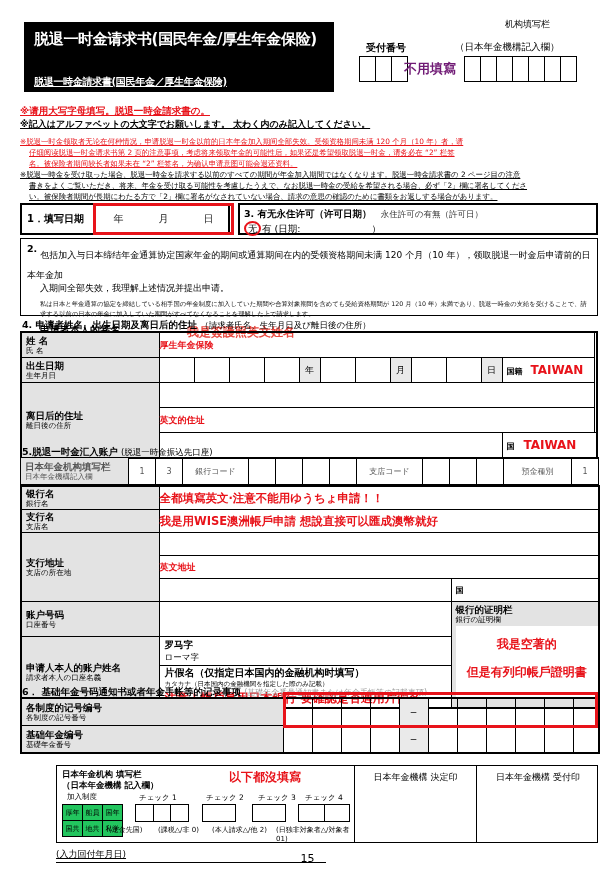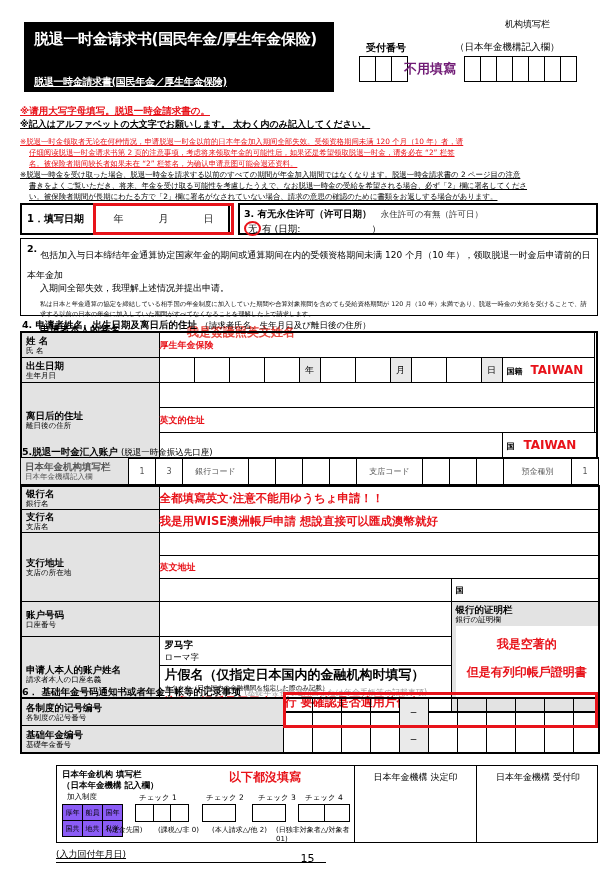--- a/index.html
+++ b/index.html
@@ -123,21 +123,21 @@
   .off-left{position:absolute;left:0;top:0;width:298px;height:100%;border-right:1.5px solid #000;box-sizing:border-box;}
   .off-mid{position:absolute;left:298px;top:0;width:122px;height:100%;border-right:1.5px solid #000;box-sizing:border-box;}
   .off-right{position:absolute;left:420px;top:0;width:122px;height:100%;box-sizing:border-box;}
   .off-title{font-size:8.5px;font-weight:bold;padding:3px 0 0 5px;line-height:1.35;}
   .off-stamp{font-size:9px;text-align:center;padding-top:5px;}
   .nofill2{position:absolute;left:172px;top:3px;color:#e8131a;font-size:12px;font-weight:bold;}
   .kanyu{position:absolute;left:10px;top:26px;font-size:7.5px;}
   .chk-lbl{position:absolute;font-size:7.5px;}
   .chk-sub{position:absolute;top:59px;font-size:7px;}
   .minitbl{border-collapse:collapse;position:absolute;}
-  .minitbl td{border:1px solid #000;width:17px;height:13px;font-size:7px;text-align:center;background:#8b5cf6;}
+  .minitbl td{border:1px solid #000;width:17px;height:13px;font-size:7px;text-align:center;background:#22c55e;}
   .chkbox{position:absolute;border:1.3px solid #000;height:18px;box-sizing:border-box;display:flex;}
   .chkbox i{flex:1;border-right:1.3px solid #000;}
   .chkbox i:last-child{border-right:none;}
 
   .nyuryoku{position:absolute;left:56px;top:848px;font-size:9px;text-decoration:underline;}
   .nyuryoku-line{position:absolute;left:56px;top:862px;width:270px;border-bottom:1px solid #000;}
   .pageno{position:absolute;left:0;top:852px;width:615px;text-align:center;font-size:11px;}
 </style>
 </head>
 <body>
@@ -396,21 +396,21 @@
         <span class="cn">申请人本人的账户姓名</span>
         <span class="jp">請求者本人の口座名義</span>
       </td>
       <td style="height:28px;padding-left:5px">
         <div style="font-size:9.5px;font-weight:bold">罗马字</div>
         <div style="font-size:8.5px">ローマ字</div>
       </td>
     </tr>
     <tr>
       <td style="height:40px;padding-left:5px">
-        <div style="font-size:13px;font-weight:bold">片假名（仅指定日本国内的金融机构时填写）</div>
+        <div style="font-size:10px;font-weight:bold">片假名（仅指定日本国内的金融机构时填写）</div>
         <div style="font-size:6.5px">カタカナ（日本国内の金融機関を指定した際のみ記載）</div>
         <div style="color:#e8131a;font-weight:bold;font-size:12px;margin-top:1px">注意！帳戶是用日本銀行 要確認是否適用片假名</div>
       </td>
     </tr>
   </tbody>
     </table>
 
   <div class="sec-cap" style="left:22px;top:686px;">
     <span>6． 基础年金号码通知书或者年金手帐等的记录事项</span>
     <span class="jpgray">(基礎年金番号通知書または年金手帳等の記載事項)</span>

